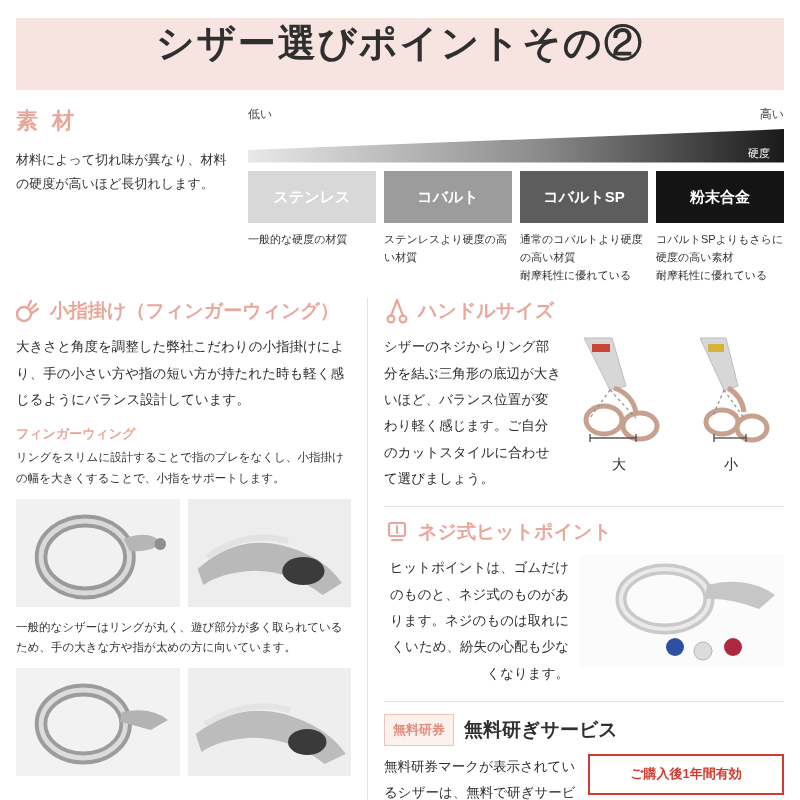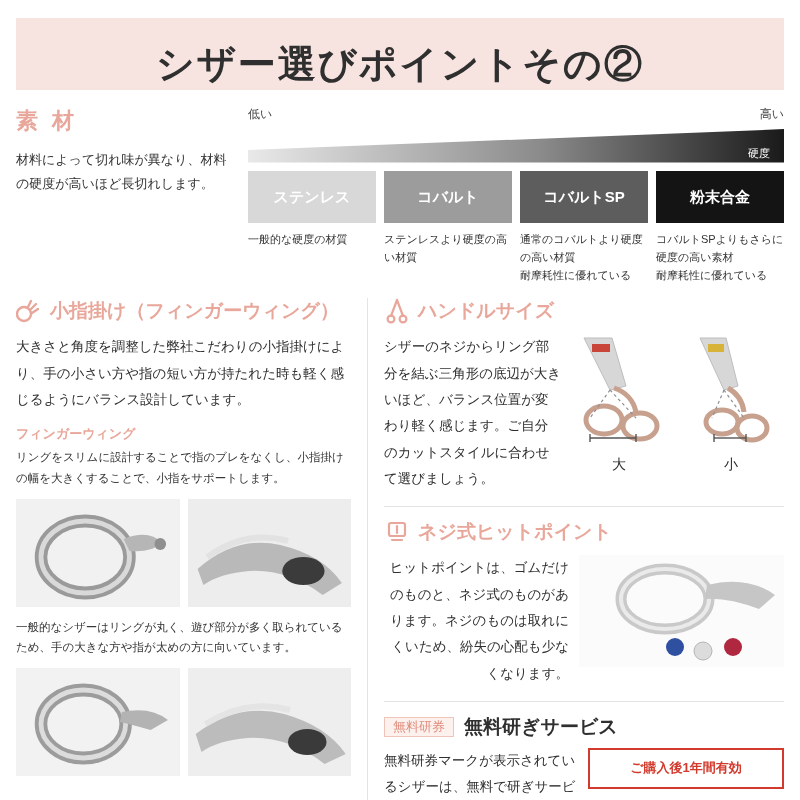--- a/index.html
+++ b/index.html
@@ -10,21 +10,21 @@
     color: #2b2b2b;
     overflow: hidden;
   }
   .page { position: relative; width: 800px; height: 800px; }
 
   
   .title-band {
     margin: 18px 16px 0 16px;
     background: #f7e4e0;
     height: 72px;
-    display: flex; align-items: flex-end; justify-content: center;
+    display: flex; align-items: flex-start; justify-content: center;
   }
   .title-text {
     font-size: 38px; font-weight: bold; letter-spacing: 2px;
     color: #2f2f2f;
   }
 
   
   .material { display: flex; margin: 16px 16px 0 16px; }
   .material-left { width: 232px; padding-right: 14px; }
   .mat-heading {
@@ -86,21 +86,21 @@
   .hsize-labels { display: flex; gap: 6px; margin-top: 2px; }
   .hsize { width: 106px; text-align: center; font-size: 14px; }
 
   .hit-wrap { display: flex; gap: 10px; align-items: flex-start; }
   .hit-text { flex: 1; text-align: right; }
   .hit-img { width: 205px; height: 112px; flex: none; position: relative; overflow: hidden; background: #fafafa; }
 
   .free-head { display: flex; align-items: center; gap: 10px; margin-bottom: 8px; }
   .free-badge {
     border: 1px solid #eec4bb; color: #e08f7f; background: #fdf1ee;
-    font-size: 13px; padding: 0 8px; font-weight: normal;
+    font-size: 13px; padding: 6px 8px; font-weight: bold;
   }
   .free-title { font-size: 19px; font-weight: bold; color: #2f2f2f; }
 
   .free-row { display: flex; gap: 10px; align-items: flex-start; }
   .free-text { flex: 1; }
   .red-box {
     border: 2px solid #d23a2e; color: #d23a2e; font-weight: bold;
     font-size: 13px; line-height: 1.6; text-align: center; padding: 8px 10px;
     width: 196px; flex: none;
   }

